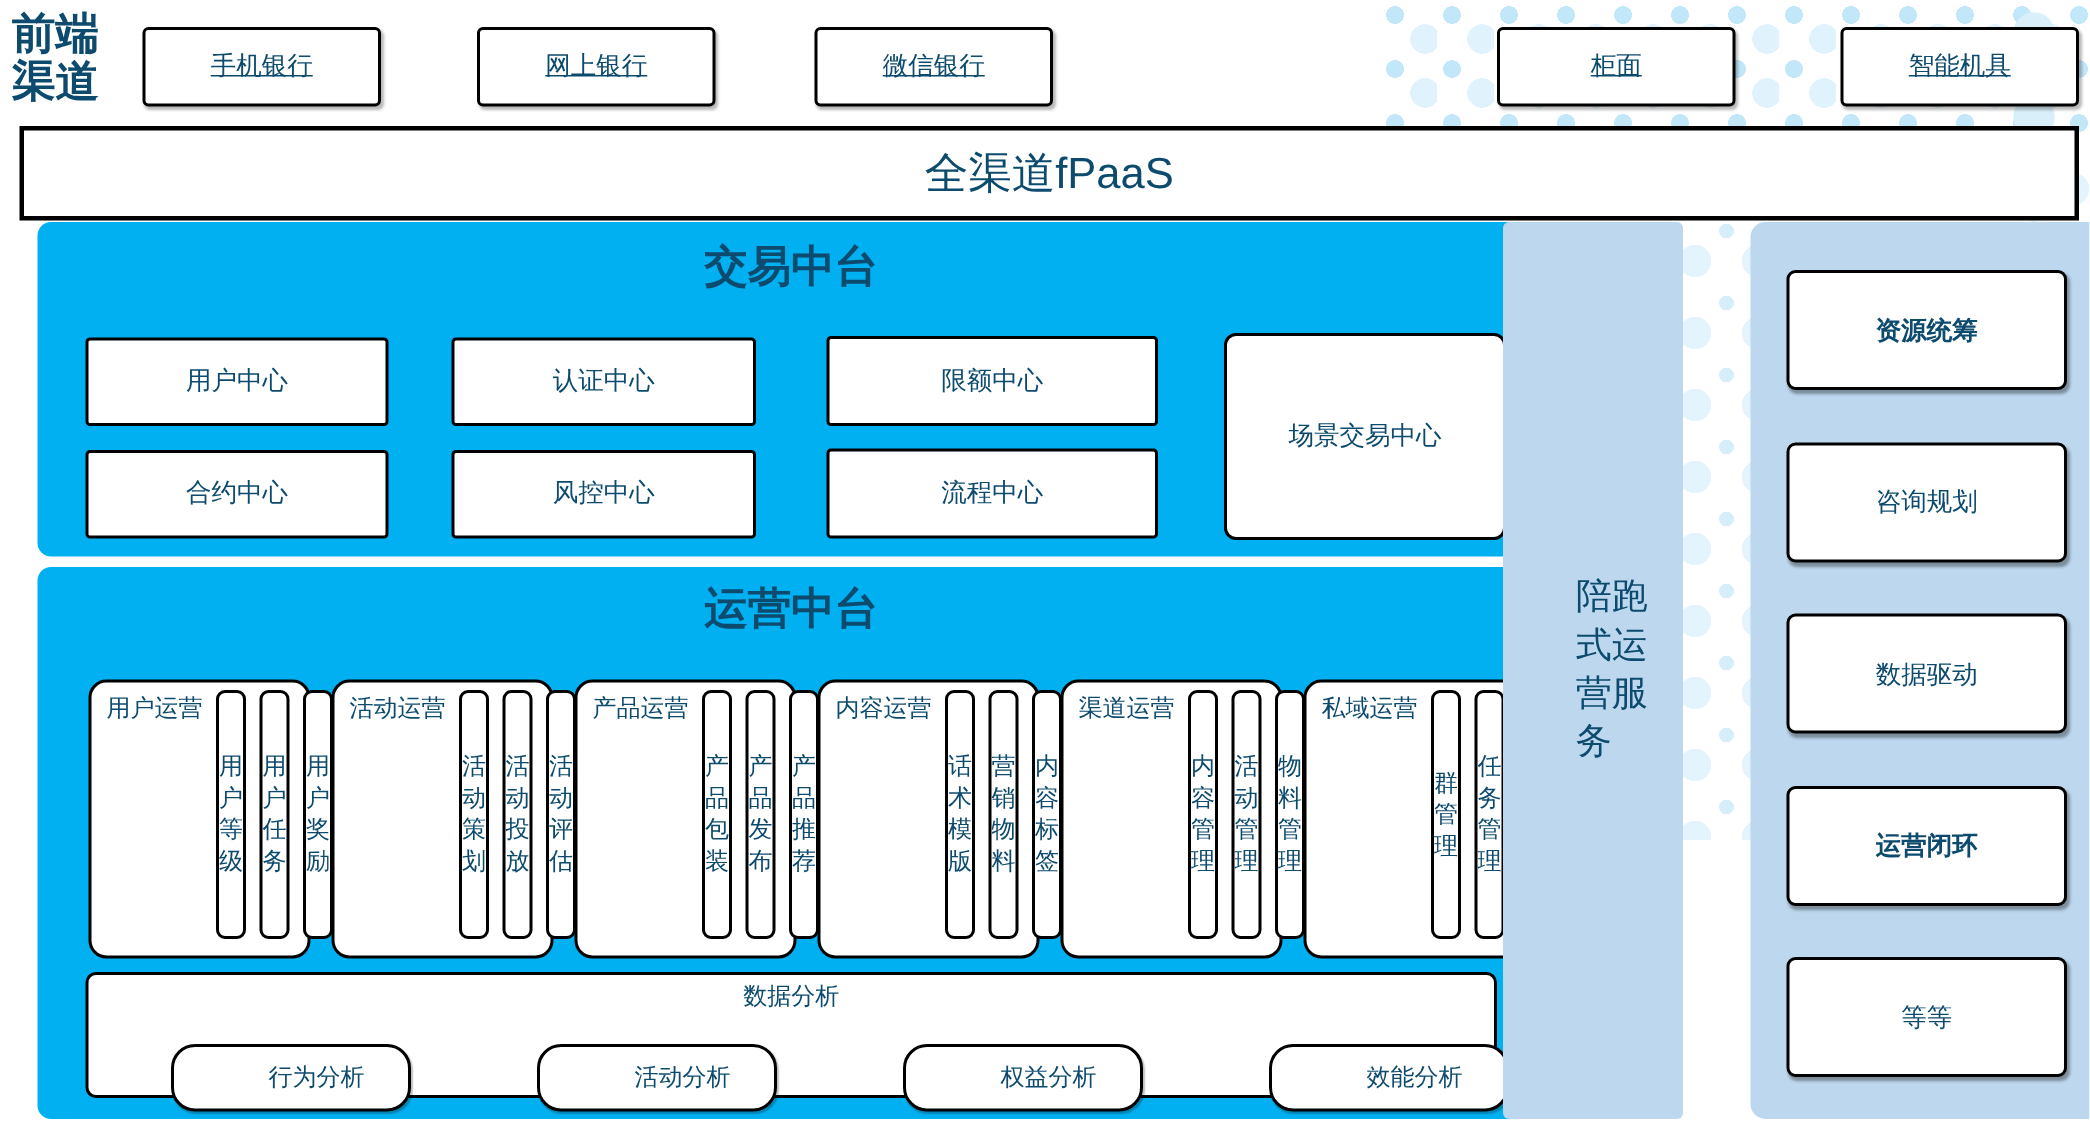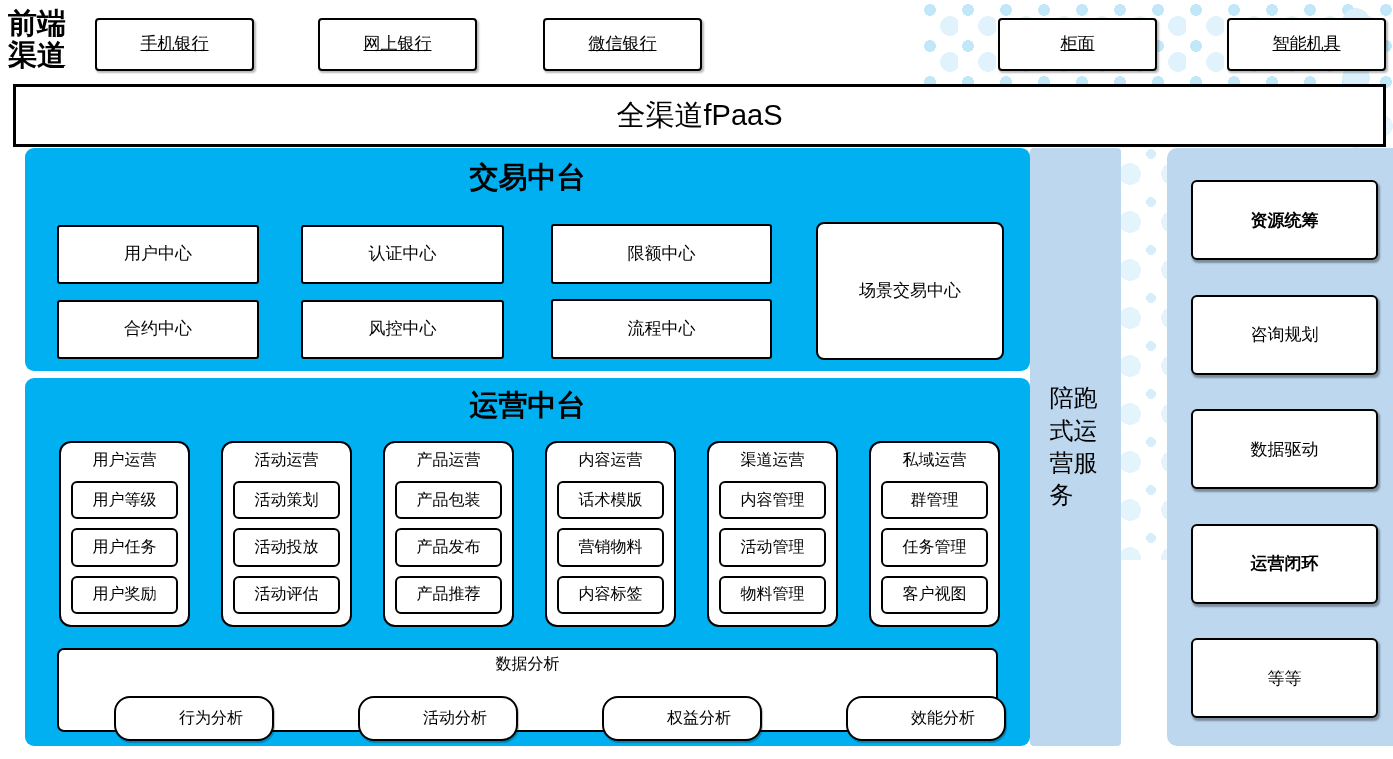--- a/index.html
+++ b/index.html
@@ -1,18 +1,18 @@
 <!DOCTYPE html>
 <html><head>
 <meta charset="utf-8">
 <style>
   html,body{margin:0;padding:0;background:#fff;}
   #stage{
     position:relative;width:1393px;height:759px;overflow:hidden;
-    font-family:"Liberation Sans","DejaVu Sans",sans-serif;color:#000000;background:#fff;
+    font-family:"Liberation Sans","DejaVu Sans",sans-serif;color:#0c4a6e;background:#fff;
   }
   
   .dots{position:absolute;z-index:0;pointer-events:none;}
   .dots-a{
     left:920px;top:0;width:473px;height:92px;
     background-image:
       radial-gradient(circle 6px at 10px 10px, #c2e7f8 97%, transparent),
       radial-gradient(circle 10px at 30px 26px, #e0f2fb 97%, transparent);
     background-size:38px 36px;
   }
@@ -52,43 +52,43 @@
   }
   .panel-tx{top:148px;height:223px;}
   .panel-op{top:378px;height:368px;}
   .panel-title{
     position:absolute;left:0;width:100%;text-align:center;
     font-family:"Liberation Serif","DejaVu Serif",serif;font-weight:700;font-size:29px;
   }
   .tx-box{border-radius:3px;box-shadow:none;}
   .tx-tall{border-radius:8px;box-shadow:none;}
   .group{
-    position:absolute;top:63px;width:131px;height:186px;background:#fff;border:2px solid #000;
-    border-radius:12px;box-sizing:border-box;display:flex;flex-direction:column;
+    position:absolute;top:75px;width:148px;height:186px;background:#fff;border:2px solid #000;
+    border-radius:12px;box-sizing:border-box;display:flex;flex-direction:row;
     padding:5px 10px 11px;gap:9px;box-shadow:none;
   }
   .group-title{flex:none;height:24px;text-align:center;font-size:16px;display:flex;align-items:center;justify-content:center;}
   .group-item{
     flex:1;background:#fff;border:2px solid #000;border-radius:6px;
     display:flex;align-items:center;justify-content:center;font-size:16px;text-align:center;
   }
   .analysis{
     position:absolute;left:32px;top:270px;width:941px;height:84px;background:#fff;
     border:2px solid #000;border-radius:7px;box-sizing:border-box;
   }
   .analysis-title{position:absolute;top:4px;left:0;width:100%;text-align:center;font-size:16px;}
   .analysis-item{
     position:absolute;top:46px;width:122px;height:41px;background:#fff;border:2px solid #000;
     border-radius:16px;display:flex;align-items:center;justify-content:center;font-size:16px;
     box-shadow:1px 1.5px 1px rgba(0,0,0,0.25);
     padding-left:34px;
   }
   .side-bar{
-    position:absolute;left:1030px;top:148px;width:91px;height:598px;background:#bdd7ee;
-    border-radius:4px;display:flex;align-items:center;justify-content:center;z-index:1;
+    position:absolute;left:1002px;top:148px;width:91px;height:598px;background:#bdd7ee;
+    border-radius:4px;display:flex;align-items:center;justify-content:center;z-index:1;padding-left:29px;
   }
   .side-bar-text{width:52px;font-size:24px;line-height:1.35;word-break:break-all;text-align:left;}
   .right-panel{
     position:absolute;left:1146px;top:148px;width:237px;height:598px;background:#bdd7ee;
     border-radius:10px;z-index:1;box-sizing:border-box;
     display:flex;flex-direction:column;justify-content:space-between;
     padding:32px 26px 28px 24px;
     margin-left:21px;
   }
   .right-box{

